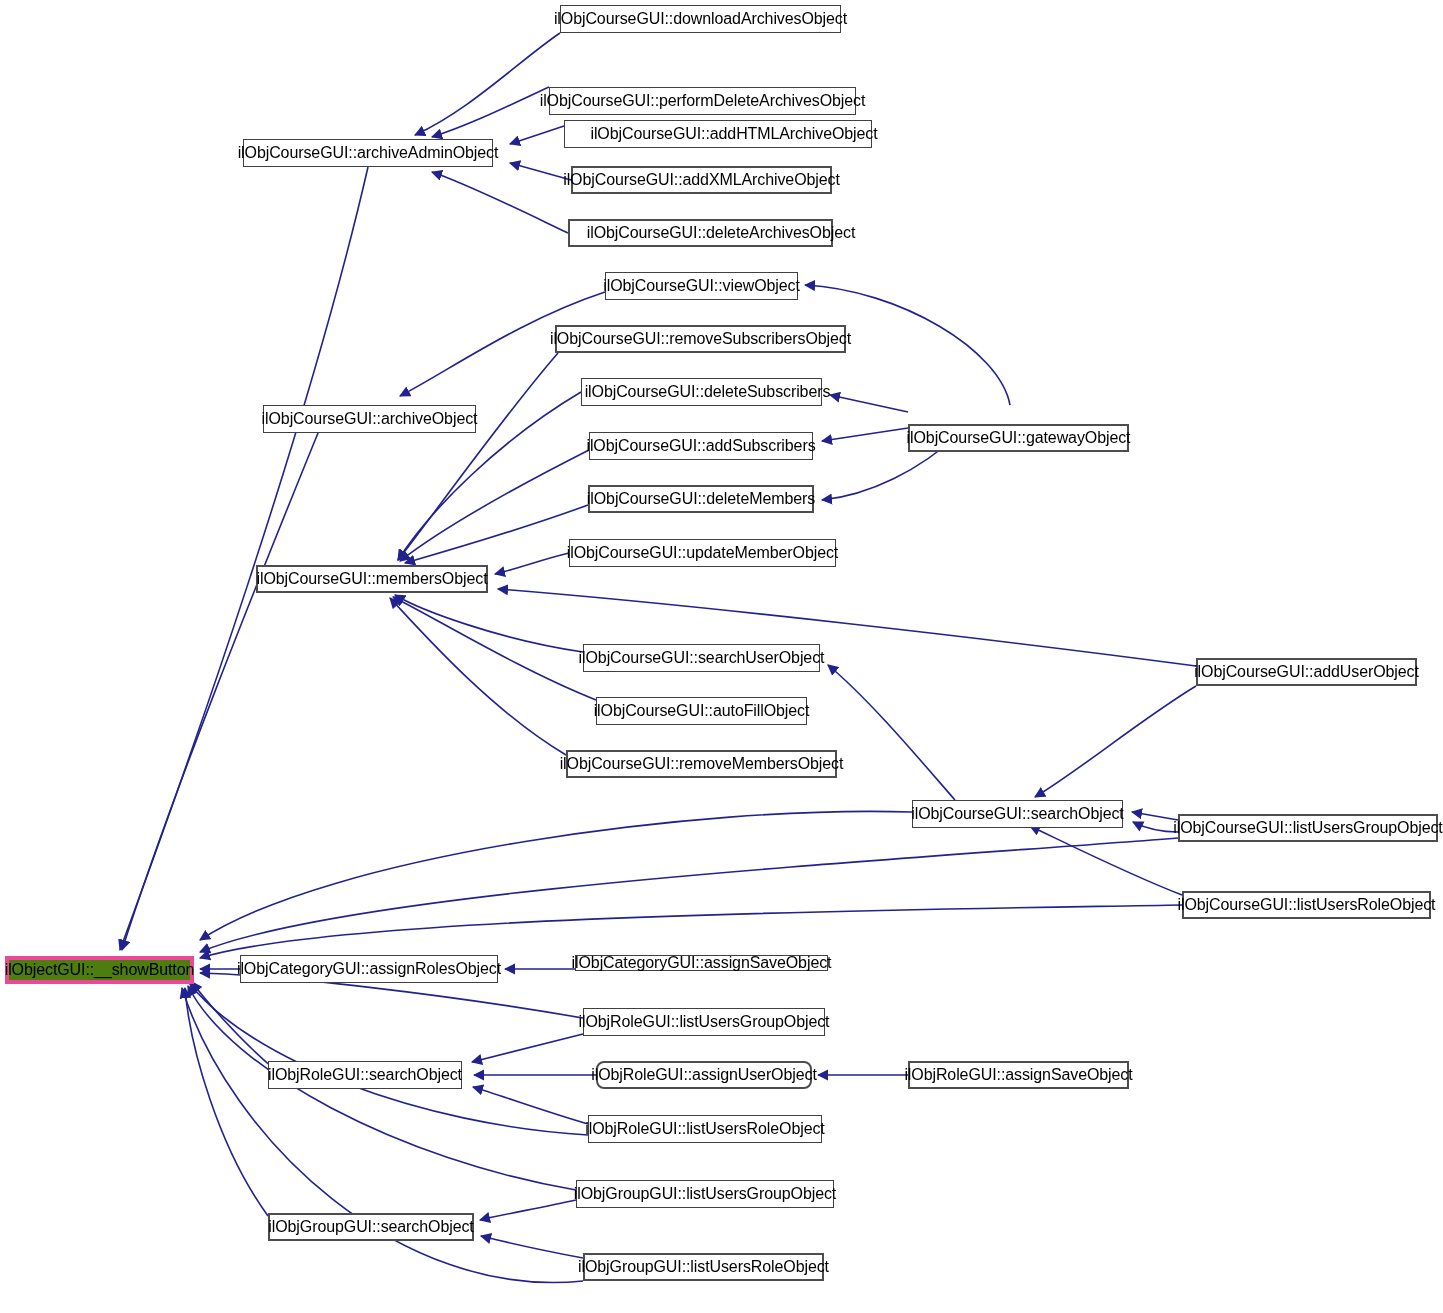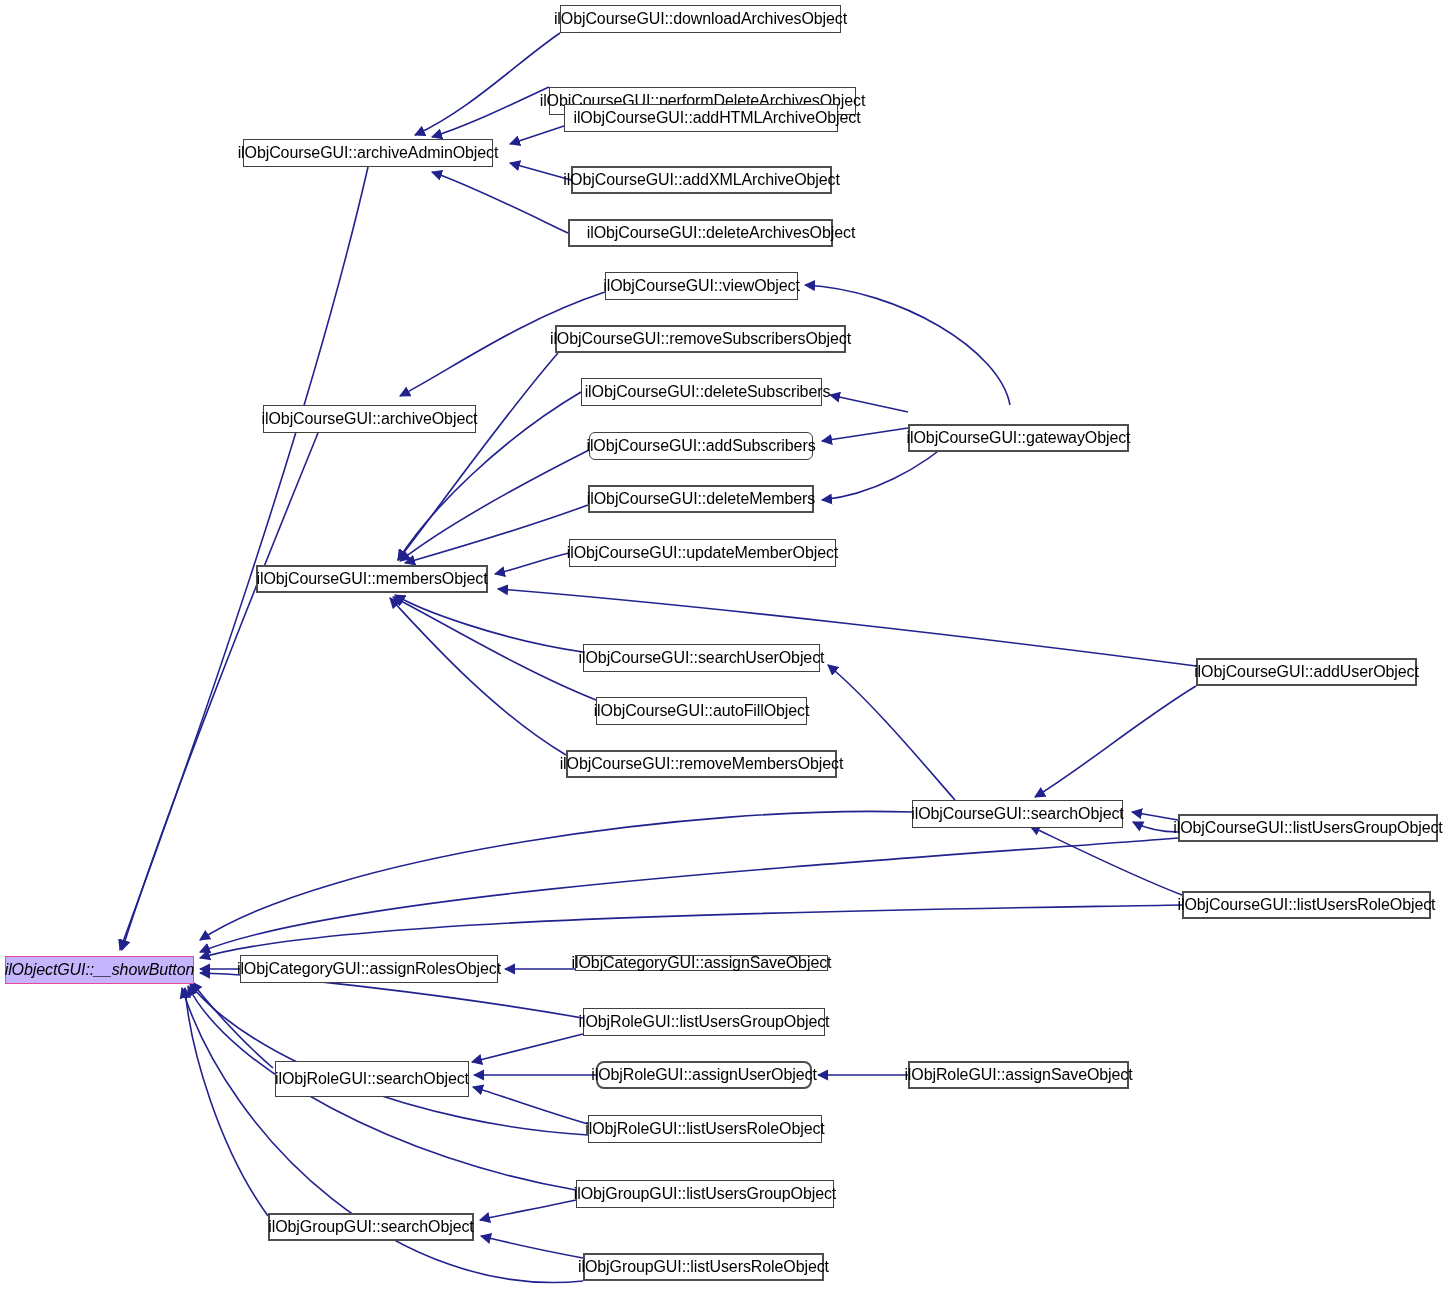--- a/index.html
+++ b/index.html
@@ -3,21 +3,21 @@
 <meta charset="utf-8">
 <style>
   html,body{margin:0;padding:0;background:#ffffff;}
   body{font-family:"Liberation Sans", sans-serif;}
   #graph-root{position:relative;width:1443px;height:1313px;background:#ffffff;overflow:hidden;}
   svg.edges{position:absolute;left:0;top:0;width:1443px;height:1313px;}
   .node{position:absolute;box-sizing:border-box;display:flex;align-items:center;justify-content:center;
         background:#ffffff;border:1px solid #404040;font-size:16px;color:#000000;white-space:nowrap;
         letter-spacing:-0.1px;}
   .node.thick{border:2px solid #4d4d4d;}
-  .node.highlight{background:#c4b5fd;border:1px solid #ec4899;font-style:italic;}
+  .node.highlight{background:#4d7c0f;border:4px solid #ec4899;}
   .node span{pointer-events:none;}
 </style>
 </head>
 <body>
 
 <div id="graph-root">
   <svg class="edges" viewBox="0 0 1443 1313">
     <defs>
       <marker id="arrow" viewBox="0 0 10 10" refX="9" refY="5" markerWidth="7" markerHeight="7" orient="auto-start-reverse">
         <path d="M 0 0 L 10 5 L 0 10 z" fill="#22228f"></path>
@@ -69,42 +69,42 @@
         <path d="M583,1281 C400,1300 230,1140 182,988" marker-end="url(#arrow)" stroke="#22228f"></path>
       </g>
   </svg>
   <div id="node-layer">
       <div class="node" style="left: 560px; top: 5px; width: 281px; height: 28px;">
         <span>ilObjCourseGUI::downloadArchivesObject</span>
       </div>
       <div class="node" style="left: 549px; top: 59px; width: 307px; height: 28px; margin-top: 28px;">
         <span>ilObjCourseGUI::performDeleteArchivesObject</span>
       </div>
-      <div class="node" style="left: 564px; top: 104px; width: 274px; height: 28px; padding-left: 32px;">
+      <div class="node" style="left: 564px; top: 120px; width: 308px; height: 28px; padding-left: 32px;">
         <span>ilObjCourseGUI::addHTMLArchiveObject</span>
       </div>
       <div class="node thick" style="left: 571px; top: 166px; width: 261px; height: 28px;">
         <span>ilObjCourseGUI::addXMLArchiveObject</span>
       </div>
       <div class="node thick" style="left: 568px; top: 219px; width: 265px; height: 28px; padding-left: 41px;">
         <span>ilObjCourseGUI::deleteArchivesObject</span>
       </div>
       <div class="node" style="left: 243px; top: 139px; width: 250px; height: 28px;">
         <span>ilObjCourseGUI::archiveAdminObject</span>
       </div>
       <div class="node" style="left: 605px; top: 272px; width: 193px; height: 28px;">
         <span>ilObjCourseGUI::viewObject</span>
       </div>
       <div class="node thick" style="left: 555px; top: 325px; width: 291px; height: 28px;">
         <span>ilObjCourseGUI::removeSubscribersObject</span>
       </div>
       <div class="node" style="left: 581px; top: 378px; width: 241px; height: 28px; padding-left: 12px;">
         <span>ilObjCourseGUI::deleteSubscribers</span>
       </div>
-      <div class="node" style="left: 589px; top: 432px; width: 224px; height: 28px; border-radius: 6px;">
+      <div class="node" style="left: 589px; top: 432px; width: 224px; height: 28px;">
         <span>ilObjCourseGUI::addSubscribers</span>
       </div>
       <div class="node thick" style="left: 588px; top: 485px; width: 226px; height: 28px;">
         <span>ilObjCourseGUI::deleteMembers</span>
       </div>
       <div class="node" style="left: 569px; top: 539px; width: 267px; height: 28px;">
         <span>ilObjCourseGUI::updateMemberObject</span>
       </div>
       <div class="node" style="left: 263px; top: 405px; width: 213px; height: 28px;">
         <span>ilObjCourseGUI::archiveObject</span>
@@ -141,21 +141,21 @@
       </div>
       <div class="node" style="left: 240px; top: 955px; width: 258px; height: 28px;">
         <span>ilObjCategoryGUI::assignRolesObject</span>
       </div>
       <div class="node" style="left: 575px; top: 955px; width: 253px; height: 16px;">
         <span>ilObjCategoryGUI::assignSaveObject</span>
       </div>
       <div class="node" style="left: 583px; top: 1008px; width: 242px; height: 28px;">
         <span>ilObjRoleGUI::listUsersGroupObject</span>
       </div>
-      <div class="node" style="left: 275px; top: 1061px; width: 194px; height: 36px;">
+      <div class="node" style="left: 268px; top: 1061px; width: 194px; height: 28px;">
         <span>ilObjRoleGUI::searchObject</span>
       </div>
       <div class="node thick" style="left: 596px; top: 1061px; width: 216px; height: 28px; border-radius: 8px;">
         <span>ilObjRoleGUI::assignUserObject</span>
       </div>
       <div class="node thick" style="left: 908px; top: 1061px; width: 221px; height: 28px;">
         <span>ilObjRoleGUI::assignSaveObject</span>
       </div>
       <div class="node" style="left: 588px; top: 1115px; width: 234px; height: 28px;">
         <span>ilObjRoleGUI::listUsersRoleObject</span>

